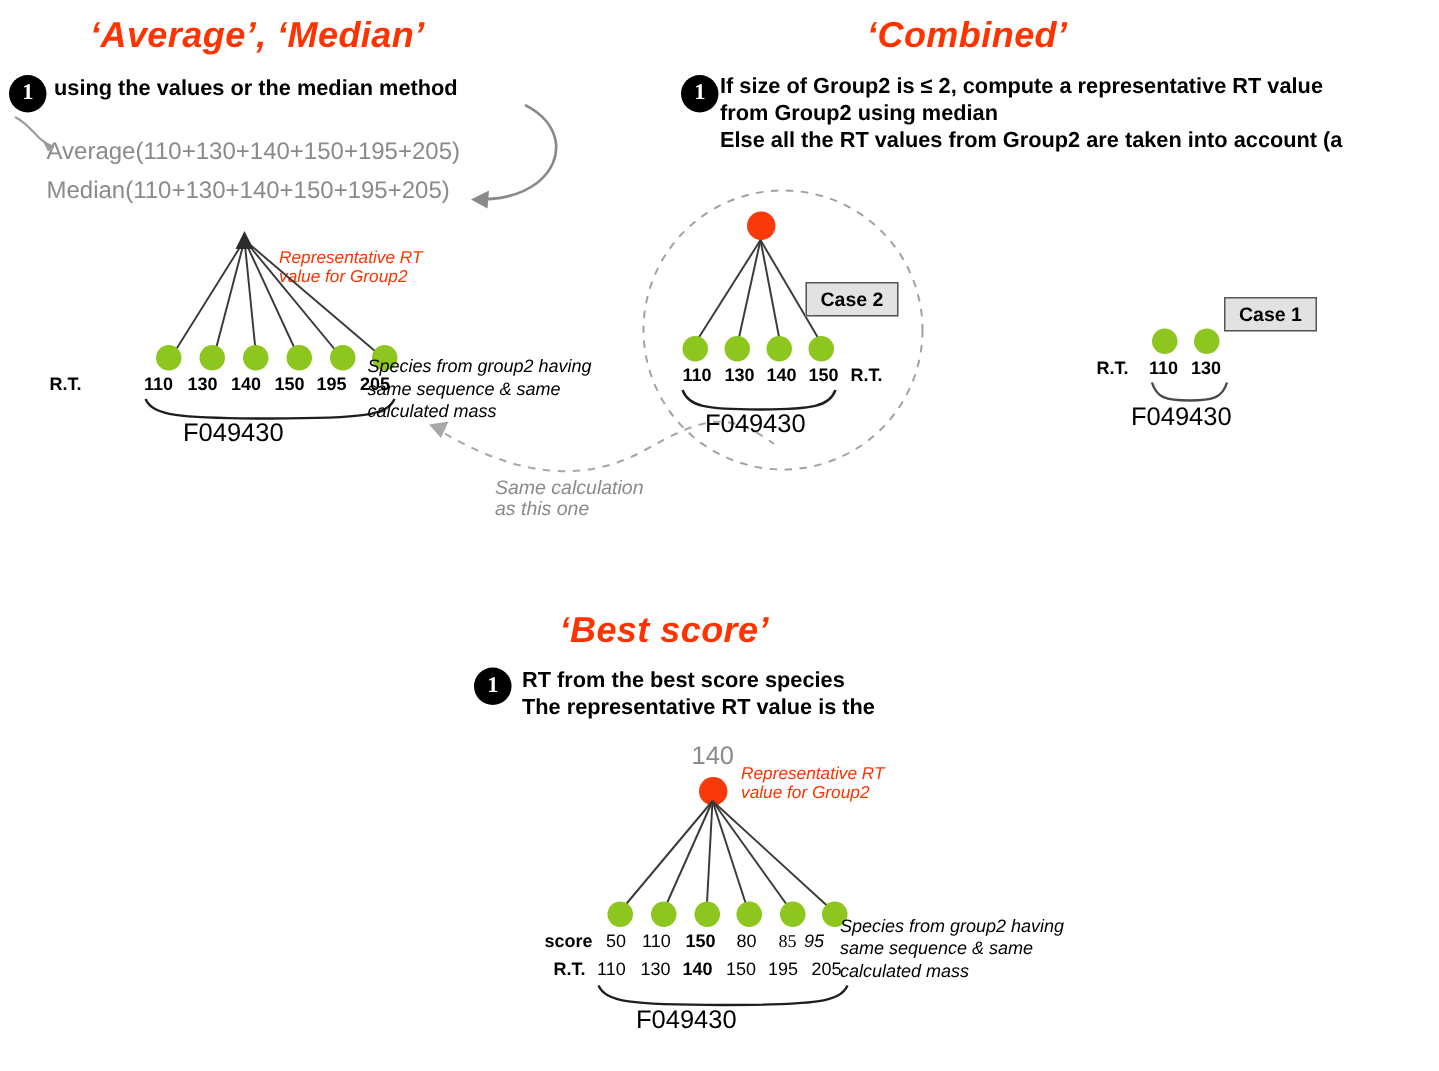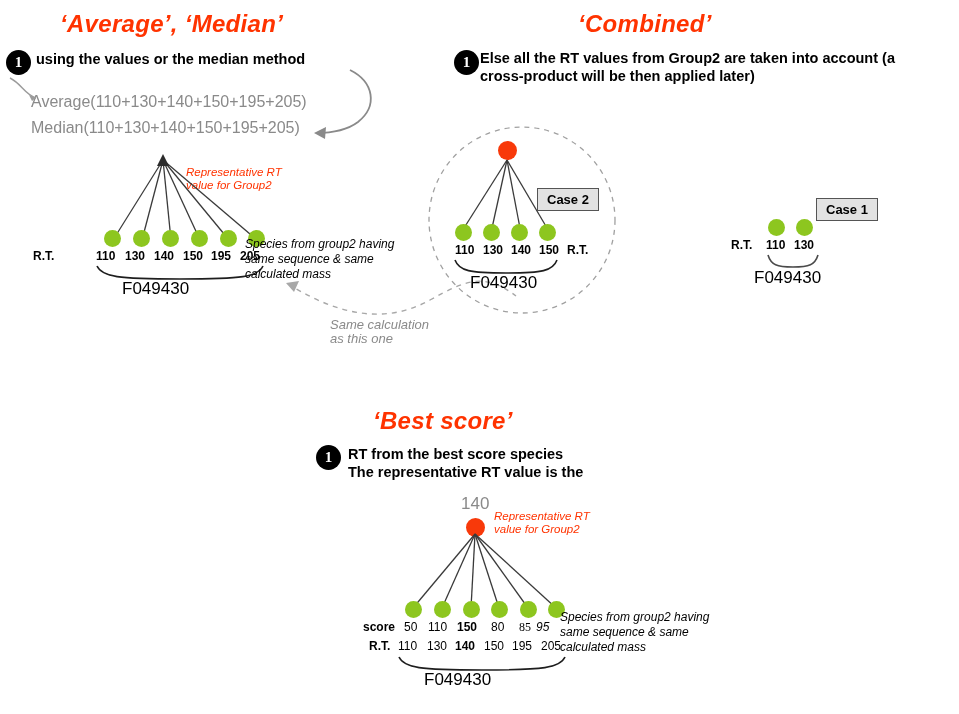--- a/index.html
+++ b/index.html
@@ -94,22 +94,23 @@
   <div>Species from group2 having</div>
   <div>same sequence &amp; same</div>
   <div>calculated mass</div>
 </div>
 
 <div class="abs sec-title" style="left:578px;top:10px;">‘Combined’</div>
 
 <div class="abs bullet" style="left:454px;top:50px;">1</div>
 
 <div class="abs body-text" style="left:480px;top:49px;">
+  <div>If size of Group2 is ≤ 2, compute a representative RT value</div>
+  <div>from Group2 using median</div>
   <div>Else all the RT values from Group2 are taken into account (a</div>
-  <div>cross-product will be then applied later)</div>
 </div>
 
 <svg class="abs" style="left:425px;top:124px;" width="200" height="200">
   <circle cx="97" cy="96" r="93" fill="none" stroke="#a0a0a0" stroke-width="1.3" stroke-dasharray="5,5"></circle>
 </svg>
 
 <svg class="abs" style="left:270px;top:270px;" width="300" height="80">
   <path d="M18,14 C60,40 110,58 160,30 C196,10 214,2 246,26" fill="none" stroke="#a8a8a8" stroke-width="1.4" stroke-dasharray="5,5"></path>
   <path d="M16,13 L29,11 L24,22 Z" fill="#a8a8a8"></path>
 </svg>

